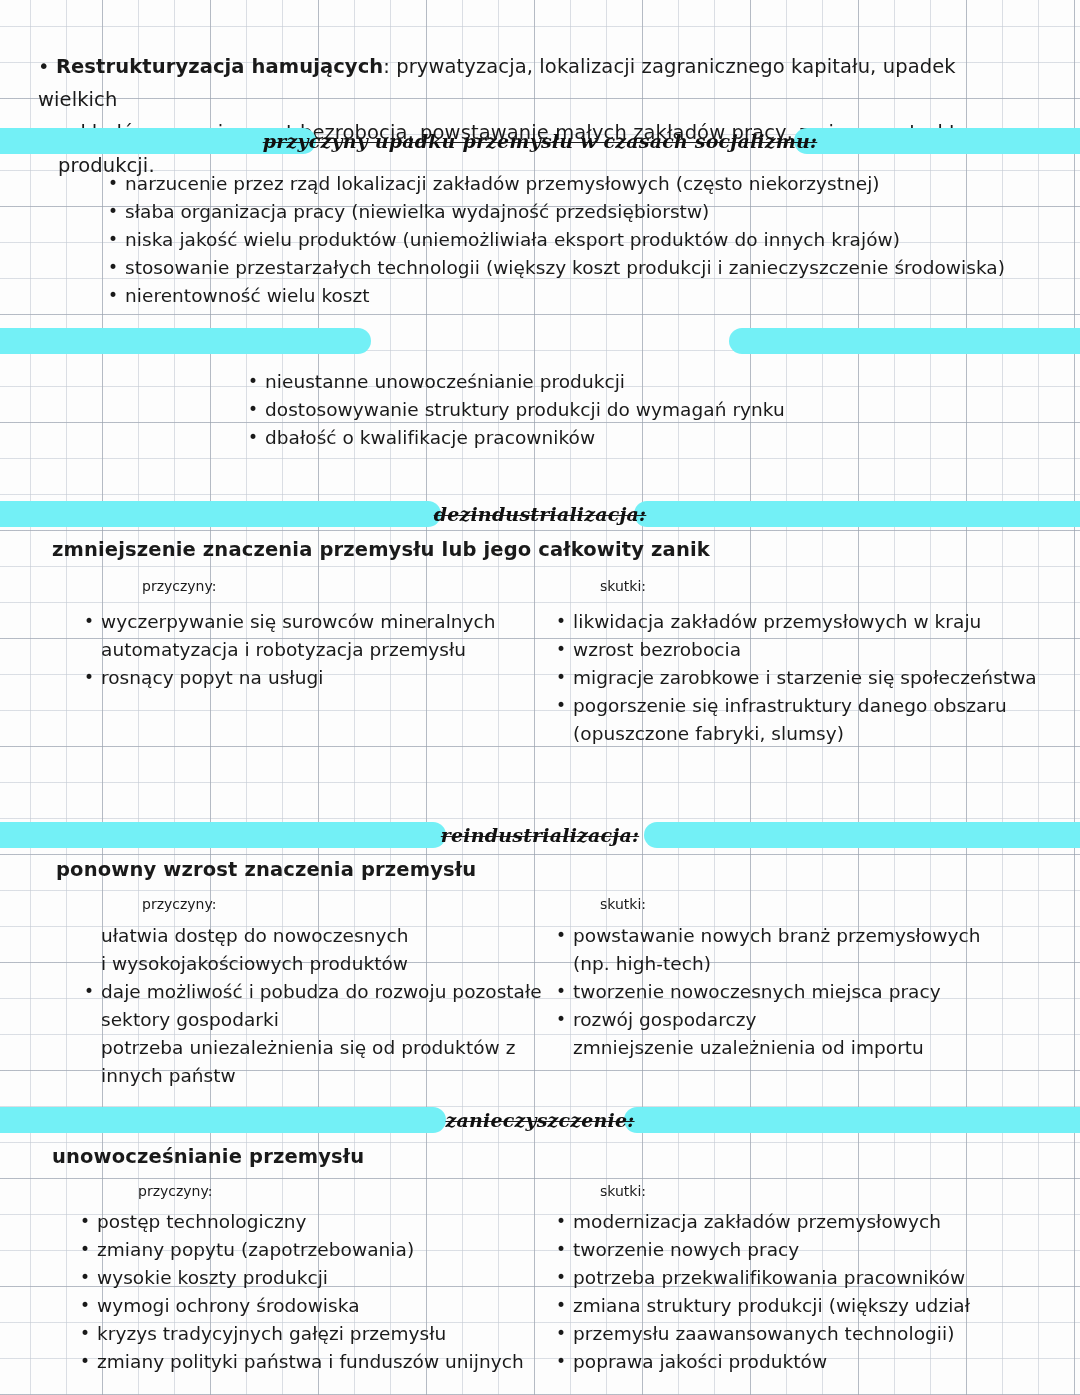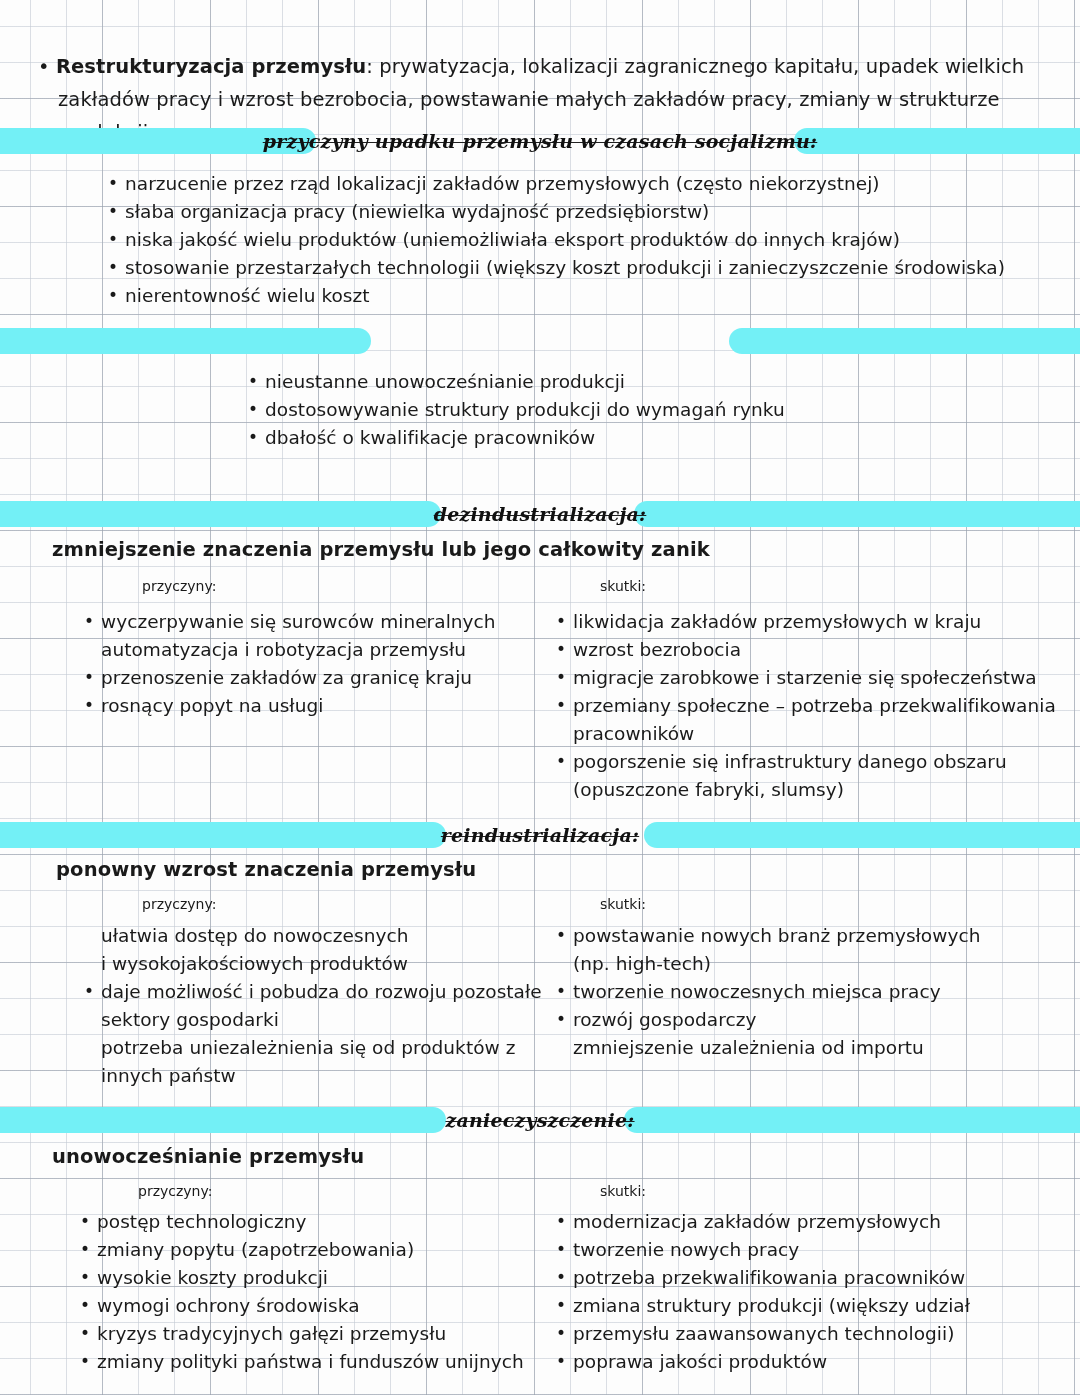--- a/index.html
+++ b/index.html
@@ -169,21 +169,21 @@
   #list-rs-prz    { left: 80px;  top: 1208px; width: 470px; }
   #list-rs-sku    { left: 556px; top: 1208px; width: 500px; }
 </style>
 </head>
 <body>
 
 <div class="page">
 
   <div class="intro">
     <span>•</span>
-    <span class="lead">Restrukturyzacja przemysłu</span><span>: prywatyzacja, lokalizacji zagranicznego kapitału, upadek wielkich</span>
+    <span class="lead">Restrukturyzacja hamujących</span><span>: prywatyzacja, lokalizacji zagranicznego kapitału, upadek wielkich</span>
     <span class="l2">zakładów pracy i wzrost bezrobocia, powstawanie małych zakładów pracy, zmiany w strukturze produkcji.</span>
   </div>
 
   <div class="banner" id="banner-1">
     <span class="hl-left"></span>
     <span class="hl-right"></span>
     <span class="hl-title">przyczyny upadku przemysłu w czasach socjalizmu:</span>
   </div>
 
   <div class="list-block" id="list-socjalizm">
@@ -216,31 +216,29 @@
   </div>
 
   <div class="subhead" id="sub-dezind">zmniejszenie znaczenia przemysłu lub jego całkowity zanik</div>
   <div class="collabel" id="lab-dez-prz">przyczyny:</div>
   <div class="collabel" id="lab-dez-sku">skutki:</div>
 
   <div class="list-block" id="list-dez-prz">
     <ul class="notes">
       <li class="bullet">wyczerpywanie się surowców mineralnych</li>
       <li class="nobullet">automatyzacja i robotyzacja przemysłu</li>
-      <li class="bullet">przenoszenie zakładów za granicę kraju</li>
       <li class="bullet">rosnący popyt na usługi</li>
     </ul>
   </div>
 
   <div class="list-block" id="list-dez-sku">
     <ul class="notes">
       <li class="bullet"><span>likwidacja zakładów przemysłowych w kraju</span></li>
       <li class="bullet"><span>wzrost bezrobocia</span></li>
       <li class="bullet"><span>migracje zarobkowe i starzenie się społeczeństwa</span></li>
-      <li class="bullet"><span>przemiany społeczne – potrzeba przekwalifikowania</span><span class="cont">pracowników</span></li>
       <li class="bullet"><span>pogorszenie się infrastruktury danego obszaru</span><span class="cont">(opuszczone fabryki, slumsy)</span></li>
     </ul>
   </div>
 
   <div class="banner" id="banner-4">
     <span class="hl-left"></span>
     <span class="hl-right"></span>
     <span class="hl-title">reindustrializacja:</span>
   </div>
 

